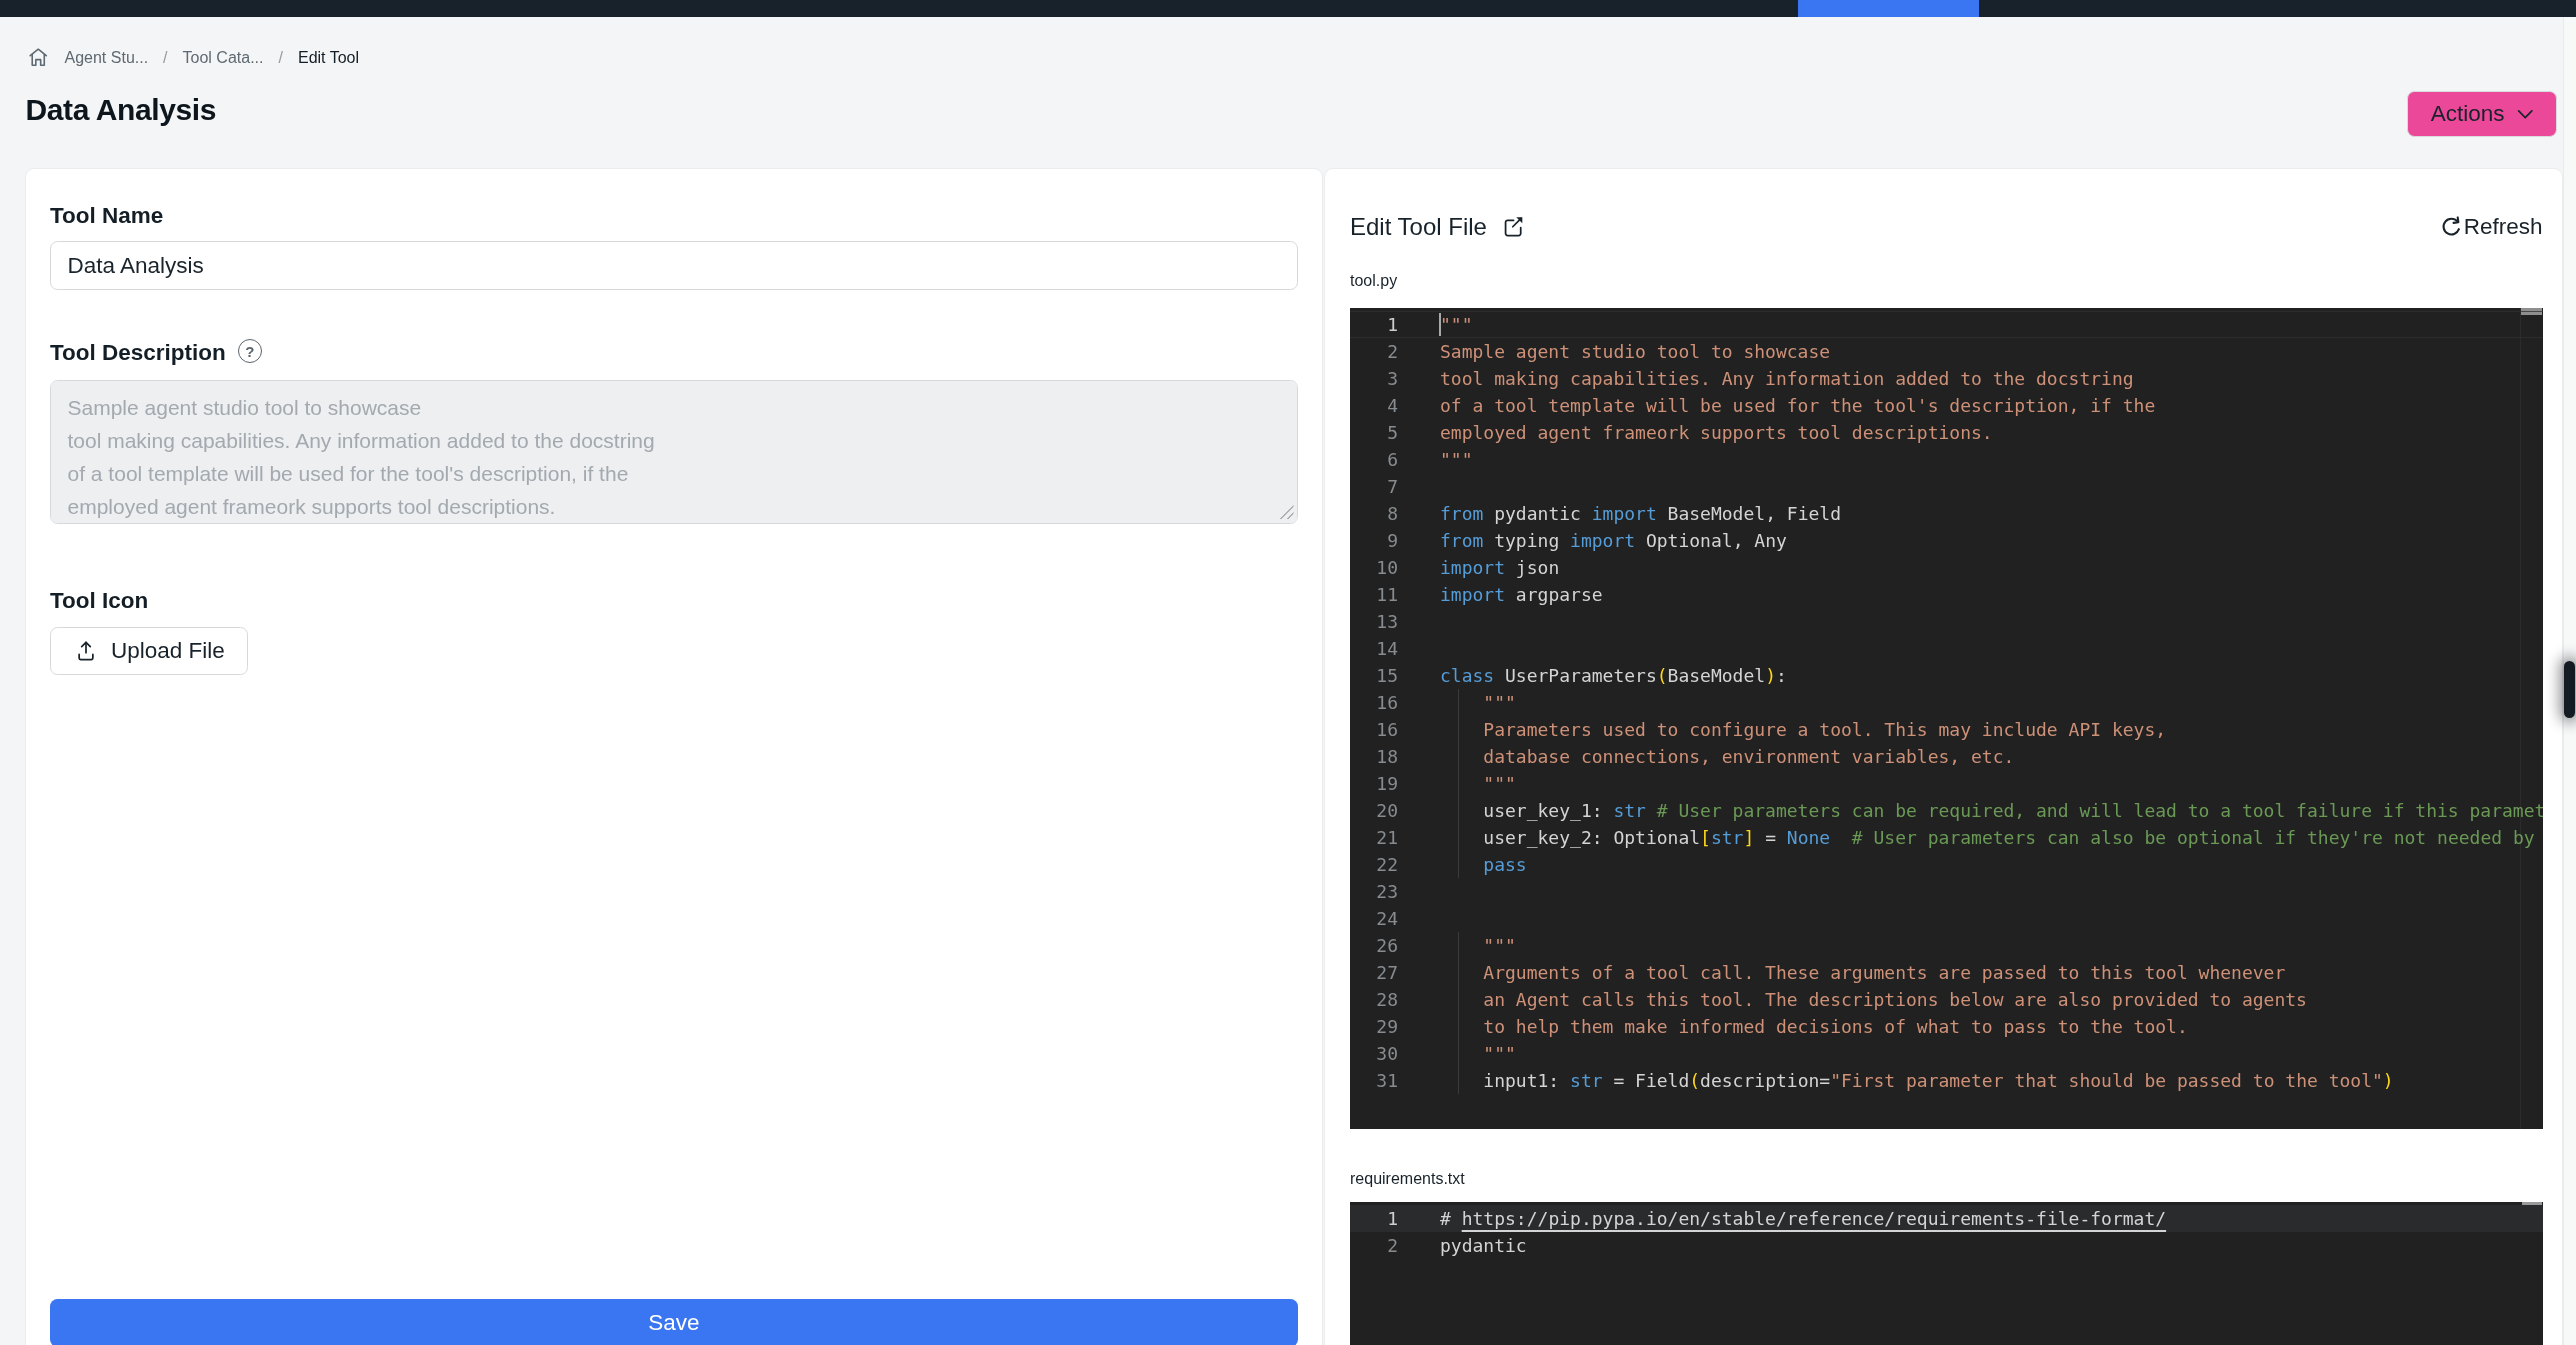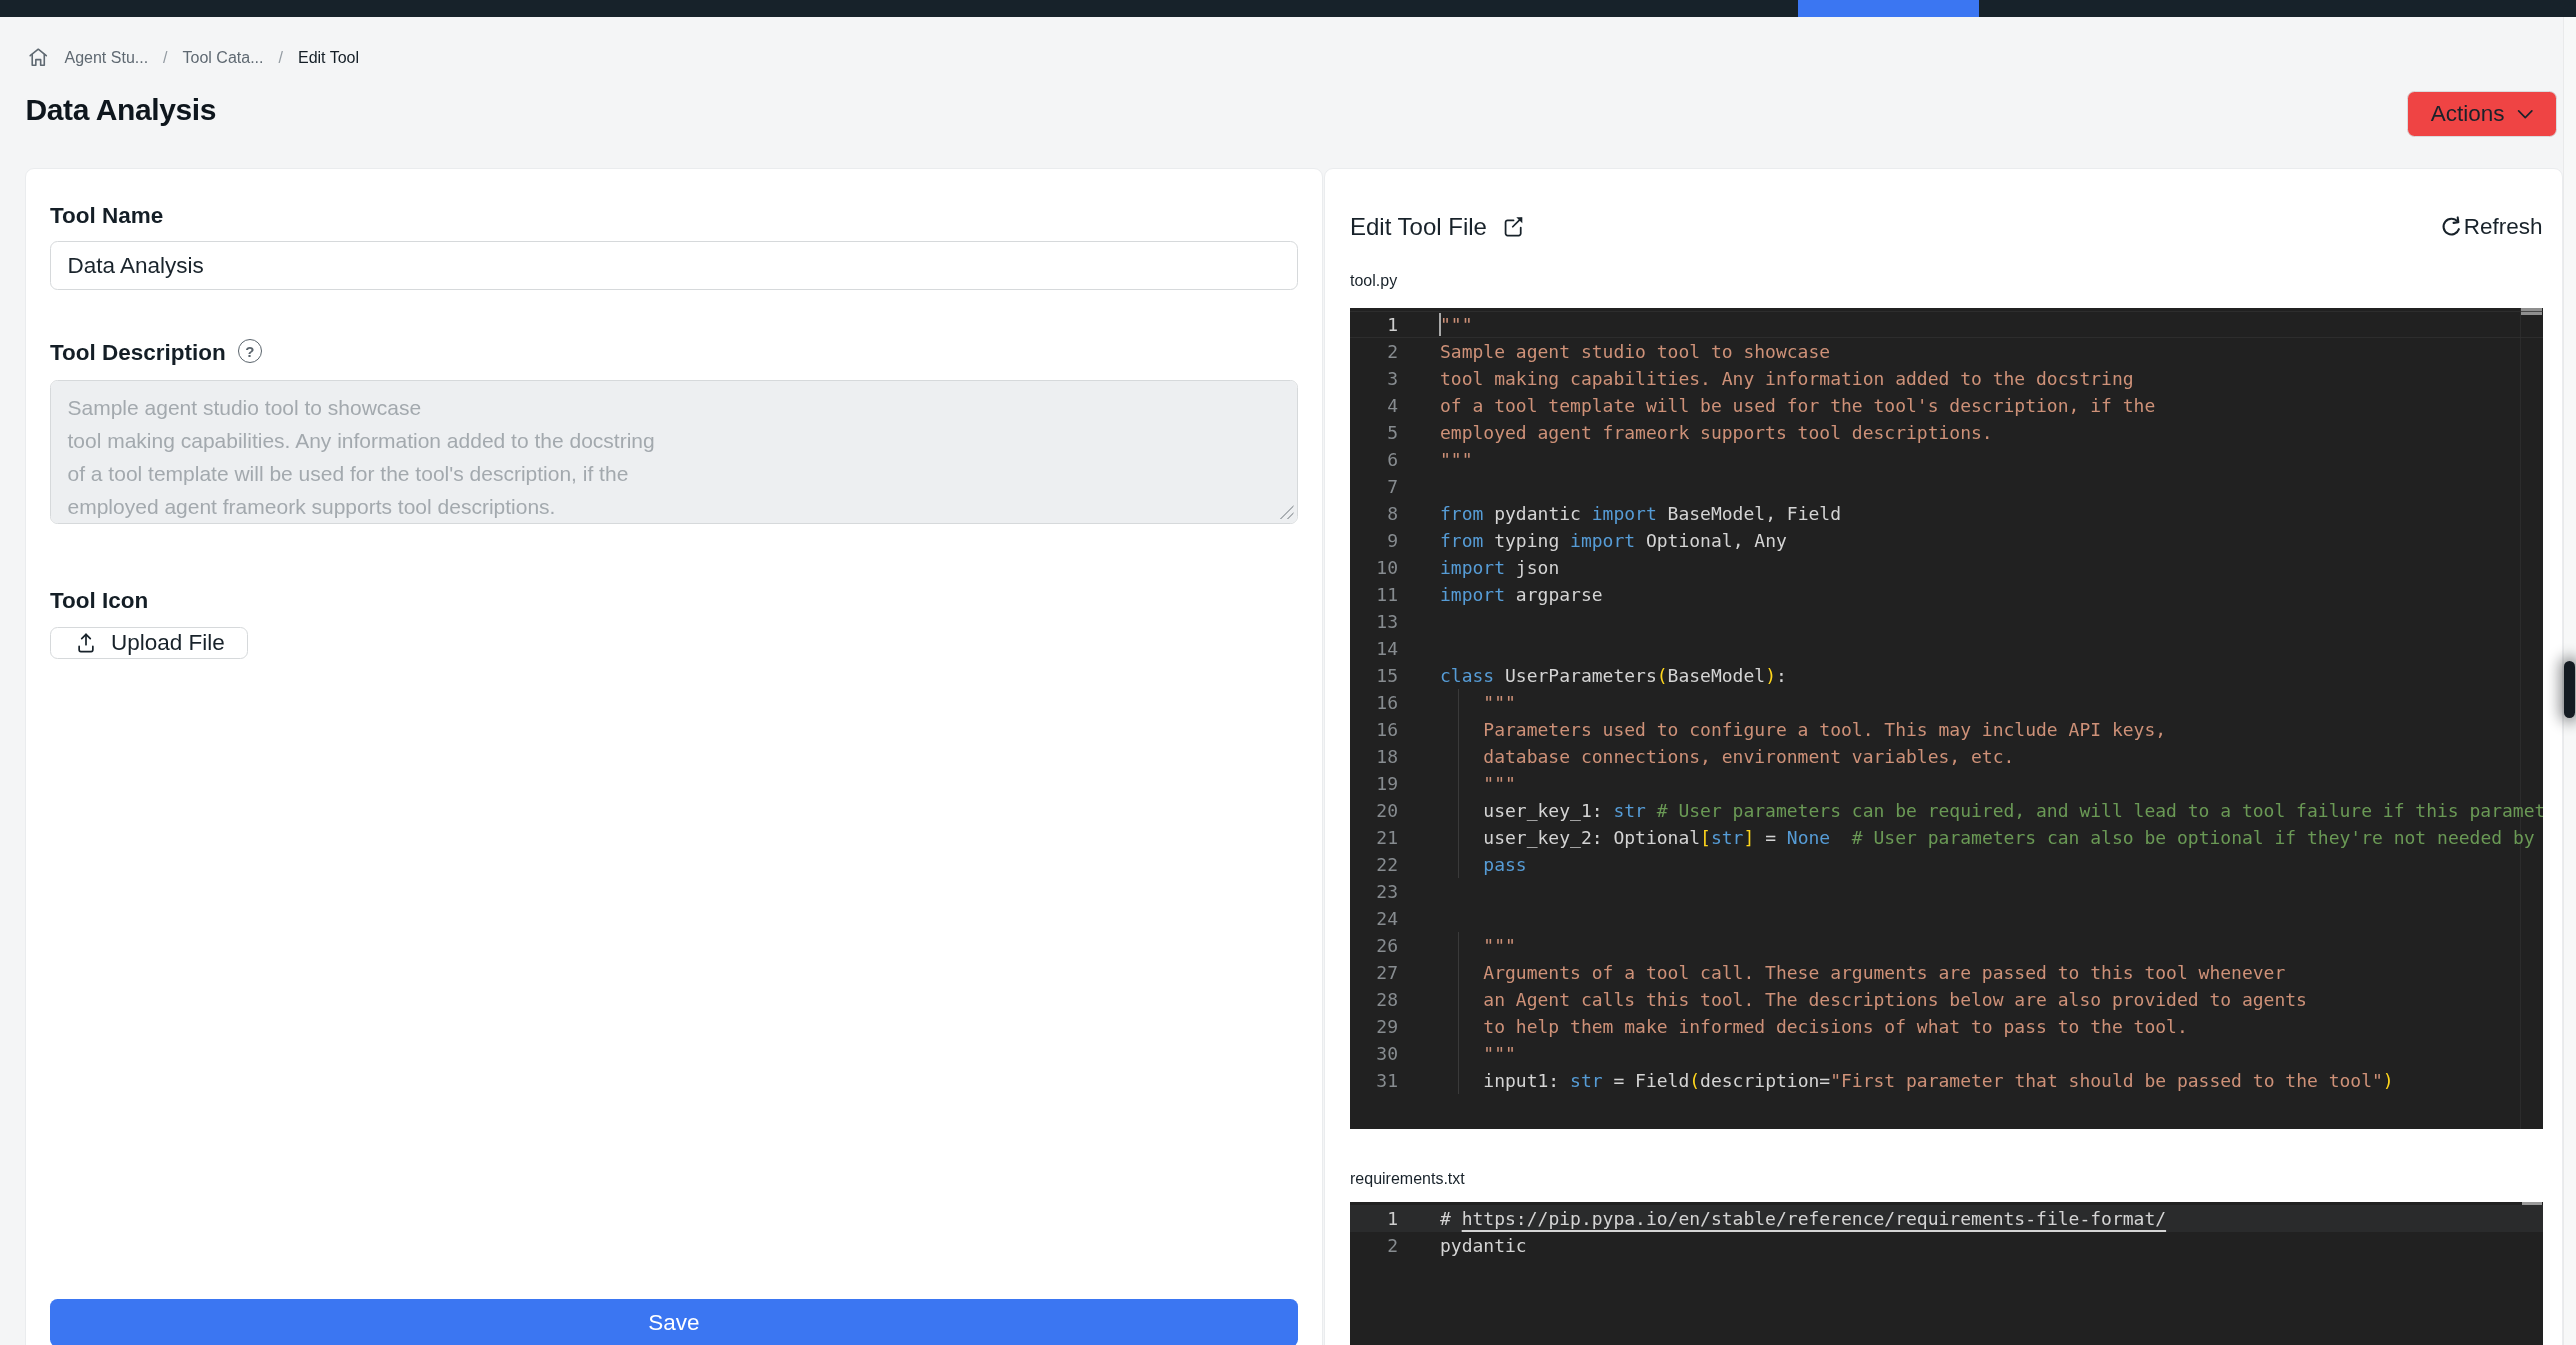--- a/index.html
+++ b/index.html
@@ -14,41 +14,41 @@
   .topbar { position:absolute; left:0; top:0; width:2576px; height:16.5px; background:#17222a; }
   .topbar-accent { position:absolute; left:1798px; top:0; width:181px; height:16.5px; background:#3b76f2; }
 
   
   .breadcrumb { position:absolute; left:27px; top:44px; height:27px; display:flex; align-items:center; gap:15px; font-size:16px; color:#5f6972; }
   .breadcrumb svg { display:block; }
   .crumb { color:#5f6972; cursor:pointer; }
   .crumb-sep { color:#949ca3; }
   .crumb-current { color:#141e26; }
   .page-title { position:absolute; left:25.5px; top:93px; margin:0; font-size:30px; font-weight:700; color:#0e161d; letter-spacing:-0.4px; }
-  .actions-btn { position:absolute; right:19.5px; top:91px; height:46px; padding:0 22.5px; background:#ef4444; border:1.1px solid #d9dcde; border-radius:7.5px; display:flex; align-items:center; gap:12px; font-size:22.5px; color:#18222a; cursor:pointer; }
+  .actions-btn { position:absolute; right:19.5px; top:91px; height:46px; padding:0 22.5px; background:#ec4899; border:1.1px solid #d9dcde; border-radius:7.5px; display:flex; align-items:center; gap:12px; font-size:22.5px; color:#18222a; cursor:pointer; }
 
   
   .card { position:absolute; top:168px; height:1214px; background:#fff; border:0.7px solid #eaecee; border-radius:9px; }
   .card-left { left:25px; width:1298px; }
   .card-right { left:1324px; width:1239px; padding:0 19.5px 0 25px; }
 
   
   .card-inner { padding:33px 24px 0 24px; }
   .field-label { font-size:22.5px; font-weight:700; color:#141e26; line-height:27px; display:flex; align-items:flex-start; gap:12px; }
   .help-icon { width:24px; height:24px; border:1.5px solid #5a646c; border-radius:50%; color:#5a646c; font-size:15px; font-weight:700; display:flex; align-items:center; justify-content:center; }
   .text-input { display:block; width:100%; height:49px; margin-top:12px; border:1.1px solid #d6d9db; border-radius:7.5px; background:#fff; font-size:22.5px; color:#1a242c; padding:0 16.5px; font-family:"Liberation Sans",sans-serif; outline:none; }
   .label-desc { margin-top:49px; }
   .desc-wrap { position:relative; margin-top:13.5px; }
   .textarea { display:block; width:100%; height:144px; border:1.1px solid #d6d9db; border-radius:7.5px; background:#edeff1; font-size:21px; line-height:33px; color:#1a242c; padding:10.5px 16.5px; resize:none; font-family:"Liberation Sans",sans-serif; outline:none; }
   .textarea::placeholder { color:#a3a9ae; }
   .resize-glyph { position:absolute; right:4.5px; bottom:4.5px; width:15px; height:15px; pointer-events:none;
      background:repeating-linear-gradient(-45deg, transparent 0 3.7px, #9aa0a5 3.7px 5.2px);
      clip-path:polygon(100% 0, 100% 100%, 0 100%); opacity:.8; }
   .label-icon { margin-top:63px; }
-  .upload-btn { margin-top:13.5px; height:32px; padding:0 22.5px; background:#fff; border:1.1px solid #d6d9db; border-radius:7.5px; display:inline-flex; align-items:center; gap:13.5px; font-size:22.5px; color:#18222a; cursor:pointer; }
+  .upload-btn { margin-top:13.5px; height:48px; padding:0 22.5px; background:#fff; border:1.1px solid #d6d9db; border-radius:7.5px; display:inline-flex; align-items:center; gap:13.5px; font-size:22.5px; color:#18222a; cursor:pointer; }
   .save-btn { position:absolute; left:24px; right:24px; top:1130px; height:48px; background:#3b76f2; border:none; border-radius:7.5px; color:#fff; font-size:22.5px; font-family:"Liberation Sans",sans-serif; cursor:pointer; }
 
   
   .editor-header { margin-top:42px; height:31px; display:flex; align-items:center; justify-content:space-between; }
   .editor-title { display:flex; align-items:center; gap:13.5px; font-size:24px; font-weight:500; color:#18222a; }
   .ext-link { display:flex; cursor:pointer; }
   .refresh-btn { display:flex; align-items:center; gap:1px; font-size:22.5px; color:#18222a; cursor:pointer; }
   .file-label { font-size:16px; color:#18222a; line-height:25.5px; }
   .file-label-1 { margin-top:25.5px; }
   .file-label-2 { margin-top:37px; }

